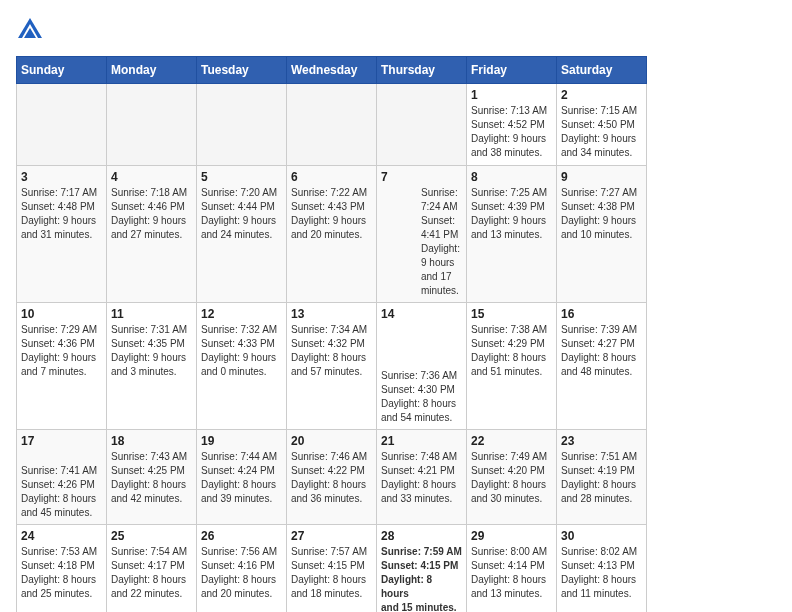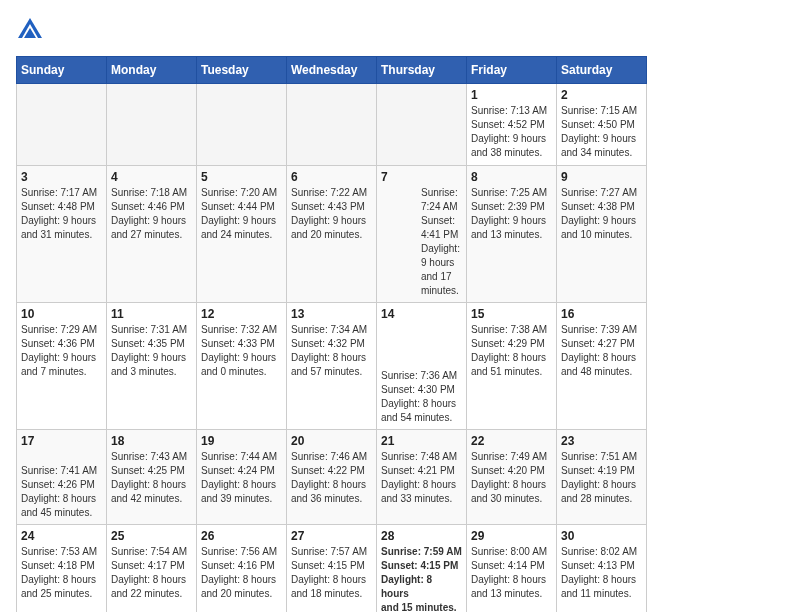--- a/index.html
+++ b/index.html
@@ -189,21 +189,21 @@
           <td>
             <span class="day-num">7</span>
             <div class="day-info" style="white-space: pre-line; margin-left: 40px;">Sunrise: 7:24 AM
 Sunset: 4:41 PM
 Daylight: 9 hours
 and 17 minutes.</div>
           </td>
           <td>
             <span class="day-num">8</span>
             <div class="day-info" style="white-space: pre-line;">Sunrise: 7:25 AM
-Sunset: 2:39 PM
+Sunset: 4:39 PM
 Daylight: 9 hours
 and 13 minutes.</div>
           </td>
           <td>
             <span class="day-num">9</span>
             <div class="day-info" style="white-space: pre-line;">Sunrise: 7:27 AM
 Sunset: 4:38 PM
 Daylight: 9 hours
 and 10 minutes.</div>
           </td>

